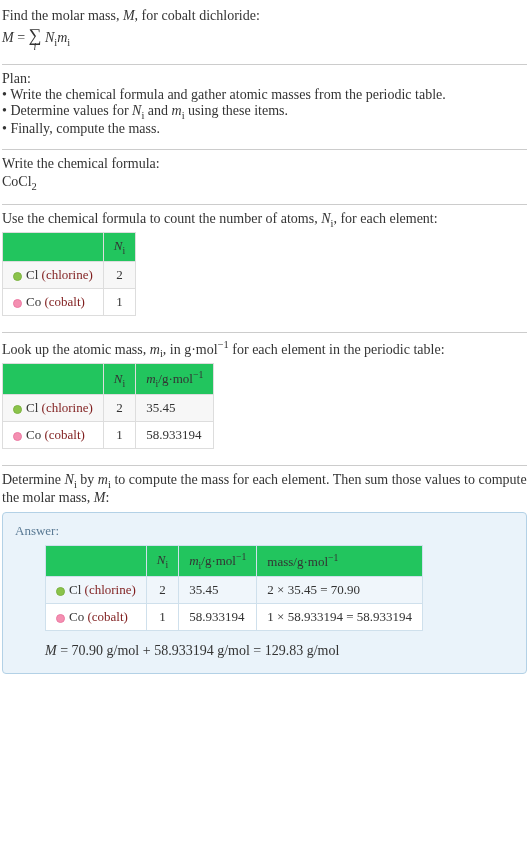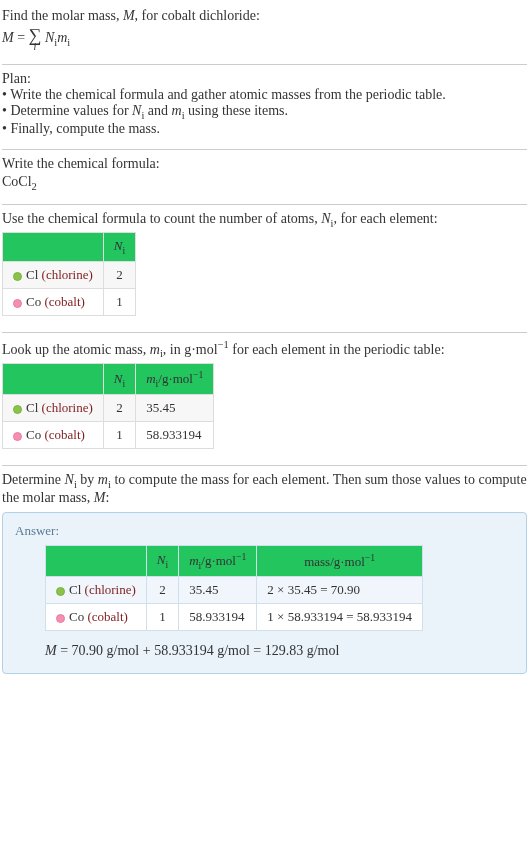--- a/index.html
+++ b/index.html
@@ -178,21 +178,21 @@
   </div>
 
   <div class="answer-box">
     <div class="label">Answer:</div>
     <table class="data">
       <tbody>
           <tr>
         <th></th>
         <th><span class="formula">N</span><span class="formula sub">i</span></th>
         <th><span class="formula">m</span><span class="formula sub">i</span><span class="nonitalic">/g·mol</span><span class="sup nonitalic">−1</span></th>
-        <th style="text-align:center;"><span class="nonitalic">mass/g·mol</span><span class="sup nonitalic">−1</span></th>
+        <th style="text-align:left;"><span class="nonitalic">mass/g·mol</span><span class="sup nonitalic">−1</span></th>
       </tr>
       <tr class="alt">
         <td><span class="dot cl"></span><span class="elname">Cl</span> <span class="gray">(chlorine)</span></td>
         <td style="text-align:center;">2</td>
         <td>35.45</td>
         <td>2 × 35.45 = 70.90</td>
       </tr>
       <tr>
         <td><span class="dot co"></span><span class="elname">Co</span> <span class="gray">(cobalt)</span></td>
         <td style="text-align:center;">1</td>

